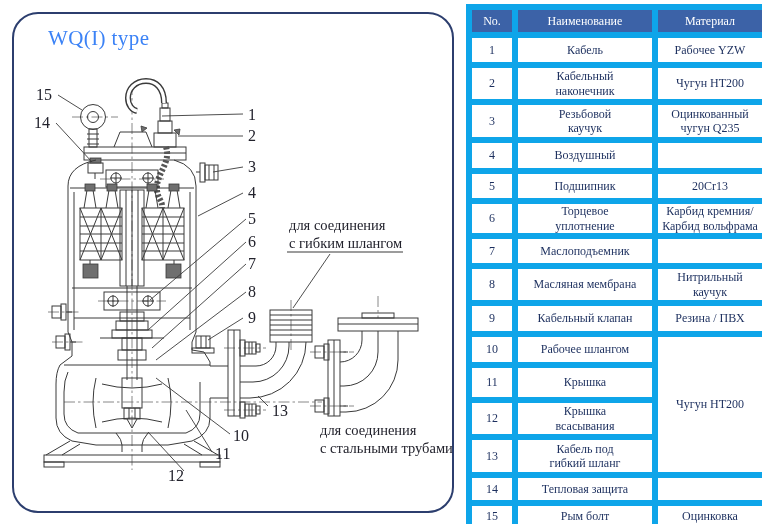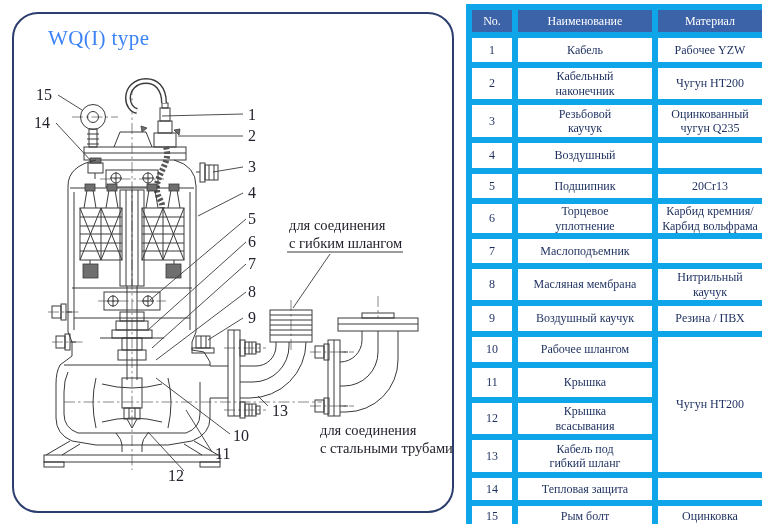--- a/index.html
+++ b/index.html
@@ -333,21 +333,21 @@
       <td></td>
     </tr>
     <tr style="height:37px">
       <td>8</td>
       <td>Масляная мембрана</td>
       <td>Нитрильный
 каучук</td>
     </tr>
     <tr style="height:31px">
       <td>9</td>
-      <td>Воздушный каучук</td>
+      <td>Кабельный клапан</td>
       <td>Резина / ПВХ</td>
     </tr>
     <tr style="height:31px">
       <td>10</td>
       <td>Рабочее шлангом</td>
       <td rowspan="4">Чугун HT200</td>
     </tr>
     <tr style="height:35px">
       <td>11</td>
       <td>Крышка</td>

